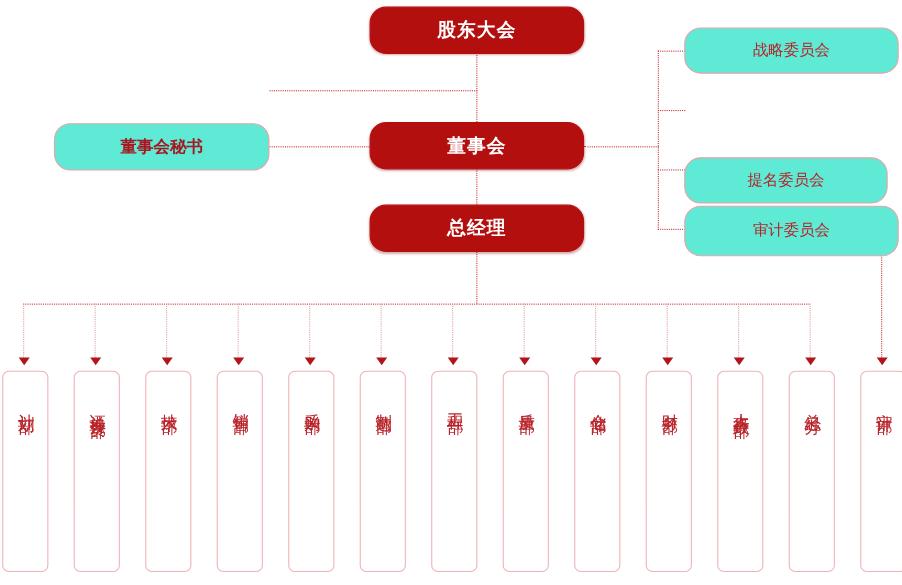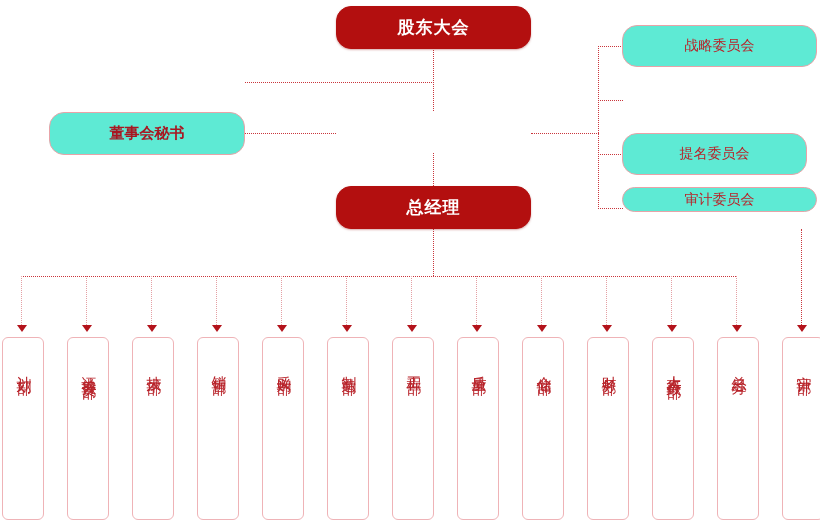--- a/index.html
+++ b/index.html
@@ -112,40 +112,43 @@
   <div class="hline" style="left:598px; top:208px; width:25px;"></div>
 
   <div class="hline" style="left:21px; top:276px; width:715px;"></div>
 
   <div class="vline" style="left:801px; top:229px; height:102px;"></div>
 
   <div class="node node-filled" style="left:336px; top:6px; width:195px; height:43px;">
     <span>股东大会</span>
   </div>
 
+  <div class="node node-filled" style="left:336px; top:111px; width:195px; height:43px;">
+    <span>董事会</span>
+  </div>
 
   <div class="node node-filled" style="left:336px; top:186px; width:195px; height:43px;justify-content:center;">
     <span>总经理</span>
   </div>
 
 
   <div class="node node-outline bold" style="left:49px; top:112px; width:196px; height:43px;">
     <span>董事会秘书</span>
   </div>
 
   <div class="node node-outline" style="left:622px; top:25px; width:195px; height:42px;">
     <span>战略委员会</span>
   </div>
 
 
-  <div class="node node-outline" style="left:622px; top:133px; width:185px; height:42px;">
+  <div class="node node-outline" style="left:622px; top:143px; width:185px; height:42px;">
     <span>提名委员会</span>
   </div>
 
-  <div class="node node-outline" style="left:622px; top:187px; width:195px; height:25px;align-items:center;">
+  <div class="node node-outline" style="left:622px; top:187px; width:195px; height:46px;align-items:center;">
     <span>审计委员会</span>
   </div>
 
   <div class="vline vline-soft" style="left:21px; top:276px; height:49px;"></div>
   <div class="arrow" style="left:17px; top:325px;"></div>
   <div class="dept" style="left:2px; top:337px; width:42px; height:183px;">
     <span class="dept-label">计划部</span>
   </div>
 
   <div class="vline vline-soft" style="left:86px; top:276px; height:49px;"></div>

